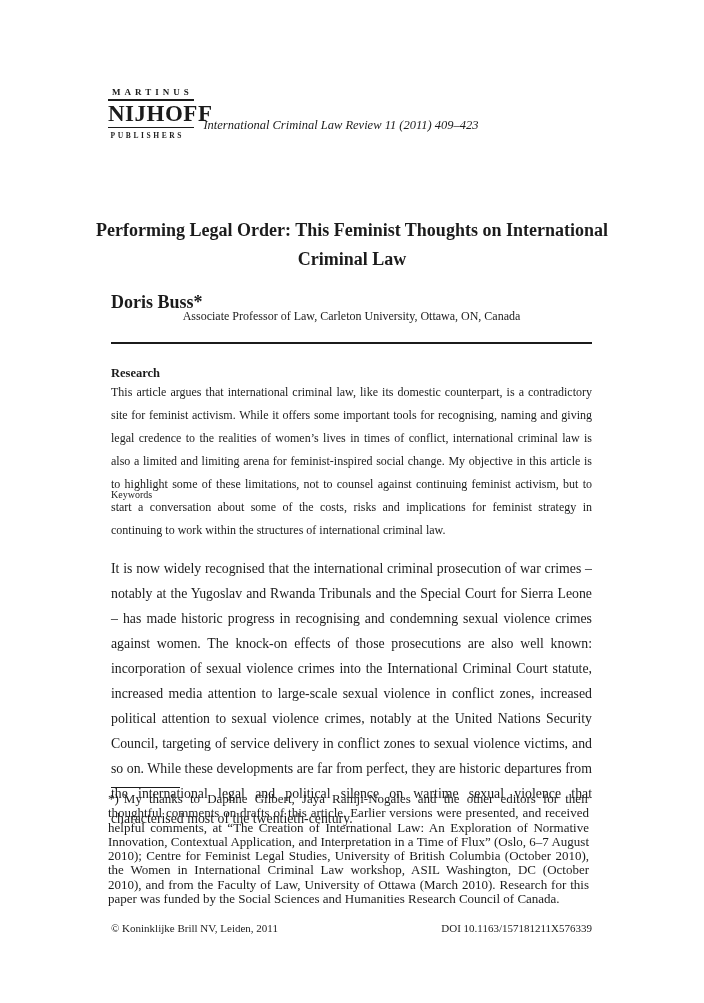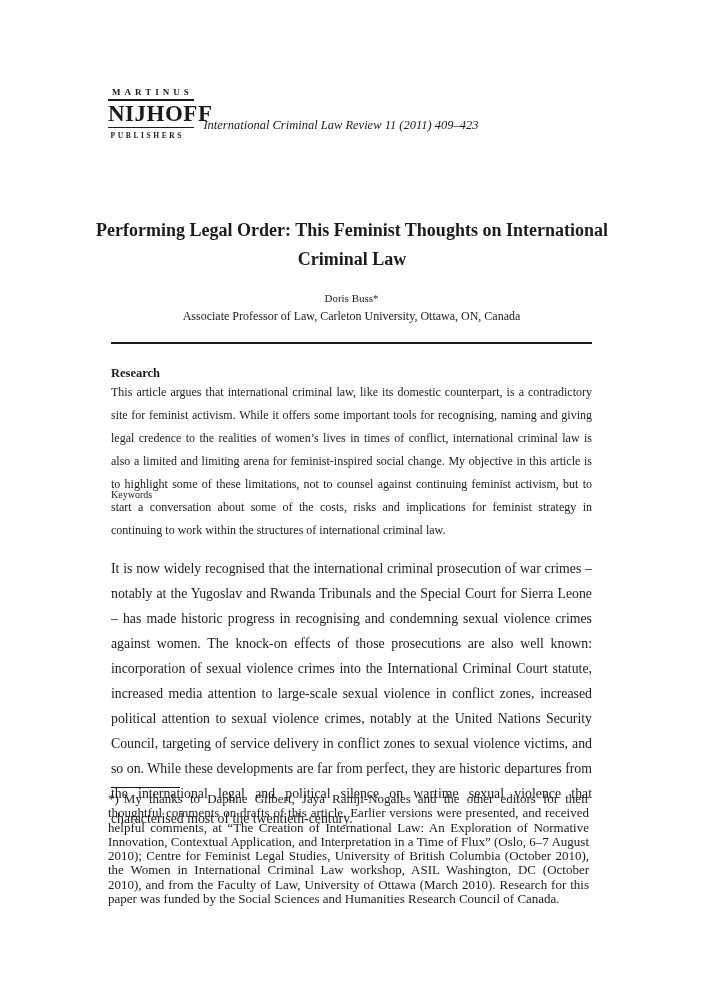--- a/index.html
+++ b/index.html
@@ -82,23 +82,22 @@
     text-align: center;
     font-size: 18px;
     font-weight: bold;
     line-height: 29px;
   }
   .author {
     position: absolute;
     left: 111px;
     top: 292px;
     width: 481px;
-    text-align: center;
-    font-size: 11px;
-    font-weight: normal;
+    font-size: 18px;
+    font-weight: bold;
   }
   .affiliation {
     position: absolute;
     left: 111px;
     top: 309px;
     width: 481px;
     text-align: center;
     font-size: 12px;
   }
   .head-rule {
@@ -208,14 +207,18 @@
 
   <div class="keywords-heading">Keywords</div>
 
   <div class="body-paragraph">It is now widely recognised that the international criminal prosecution of war crimes – notably at the Yugoslav and Rwanda Tribunals and the Special Court for Sierra Leone – has made historic progress in recognising and condemning sexual violence crimes against women. The knock-on effects of those prosecutions are also well known: incorporation of sexual violence crimes into the International Criminal Court statute, increased media attention to large-scale sexual violence in conflict zones, increased political attention to sexual violence crimes, notably at the United Nations Security Council, targeting of service delivery in conflict zones to sexual violence victims, and so on. While these developments are far from perfect, they are historic departures from the international legal and political silence on wartime sexual violence that characterised most of the twentieth-century.</div>
 
   <div class="footnote-rule"></div>
   <div class="footnote">
     <span class="fn-marker">*)</span><span>My thanks to Daphne Gilbert, Jaya Ramji-Nogales and the other editors for their thoughtful comments on drafts of this article. Earlier versions were presented, and received helpful comments, at “The Creation of International Law: An Exploration of Normative Innovation, Contextual Application, and Interpretation in a Time of Flux” (Oslo, 6–7 August 2010); Centre for Feminist Legal Studies, University of British Columbia (October 2010), the Women in International Criminal Law workshop, ASIL Washington, DC (October 2010), and from the Faculty of Law, University of Ottawa (March 2010). Research for this paper was funded by the Social Sciences and Humanities Research Council of Canada.</span>
   </div>
 
+  <div class="page-footer">
+    <span>© Koninklijke Brill NV, Leiden, 2011</span>
+    <span>DOI 10.1163/157181211X576339</span>
+  </div>
 
 </div>
 
 </body></html>

